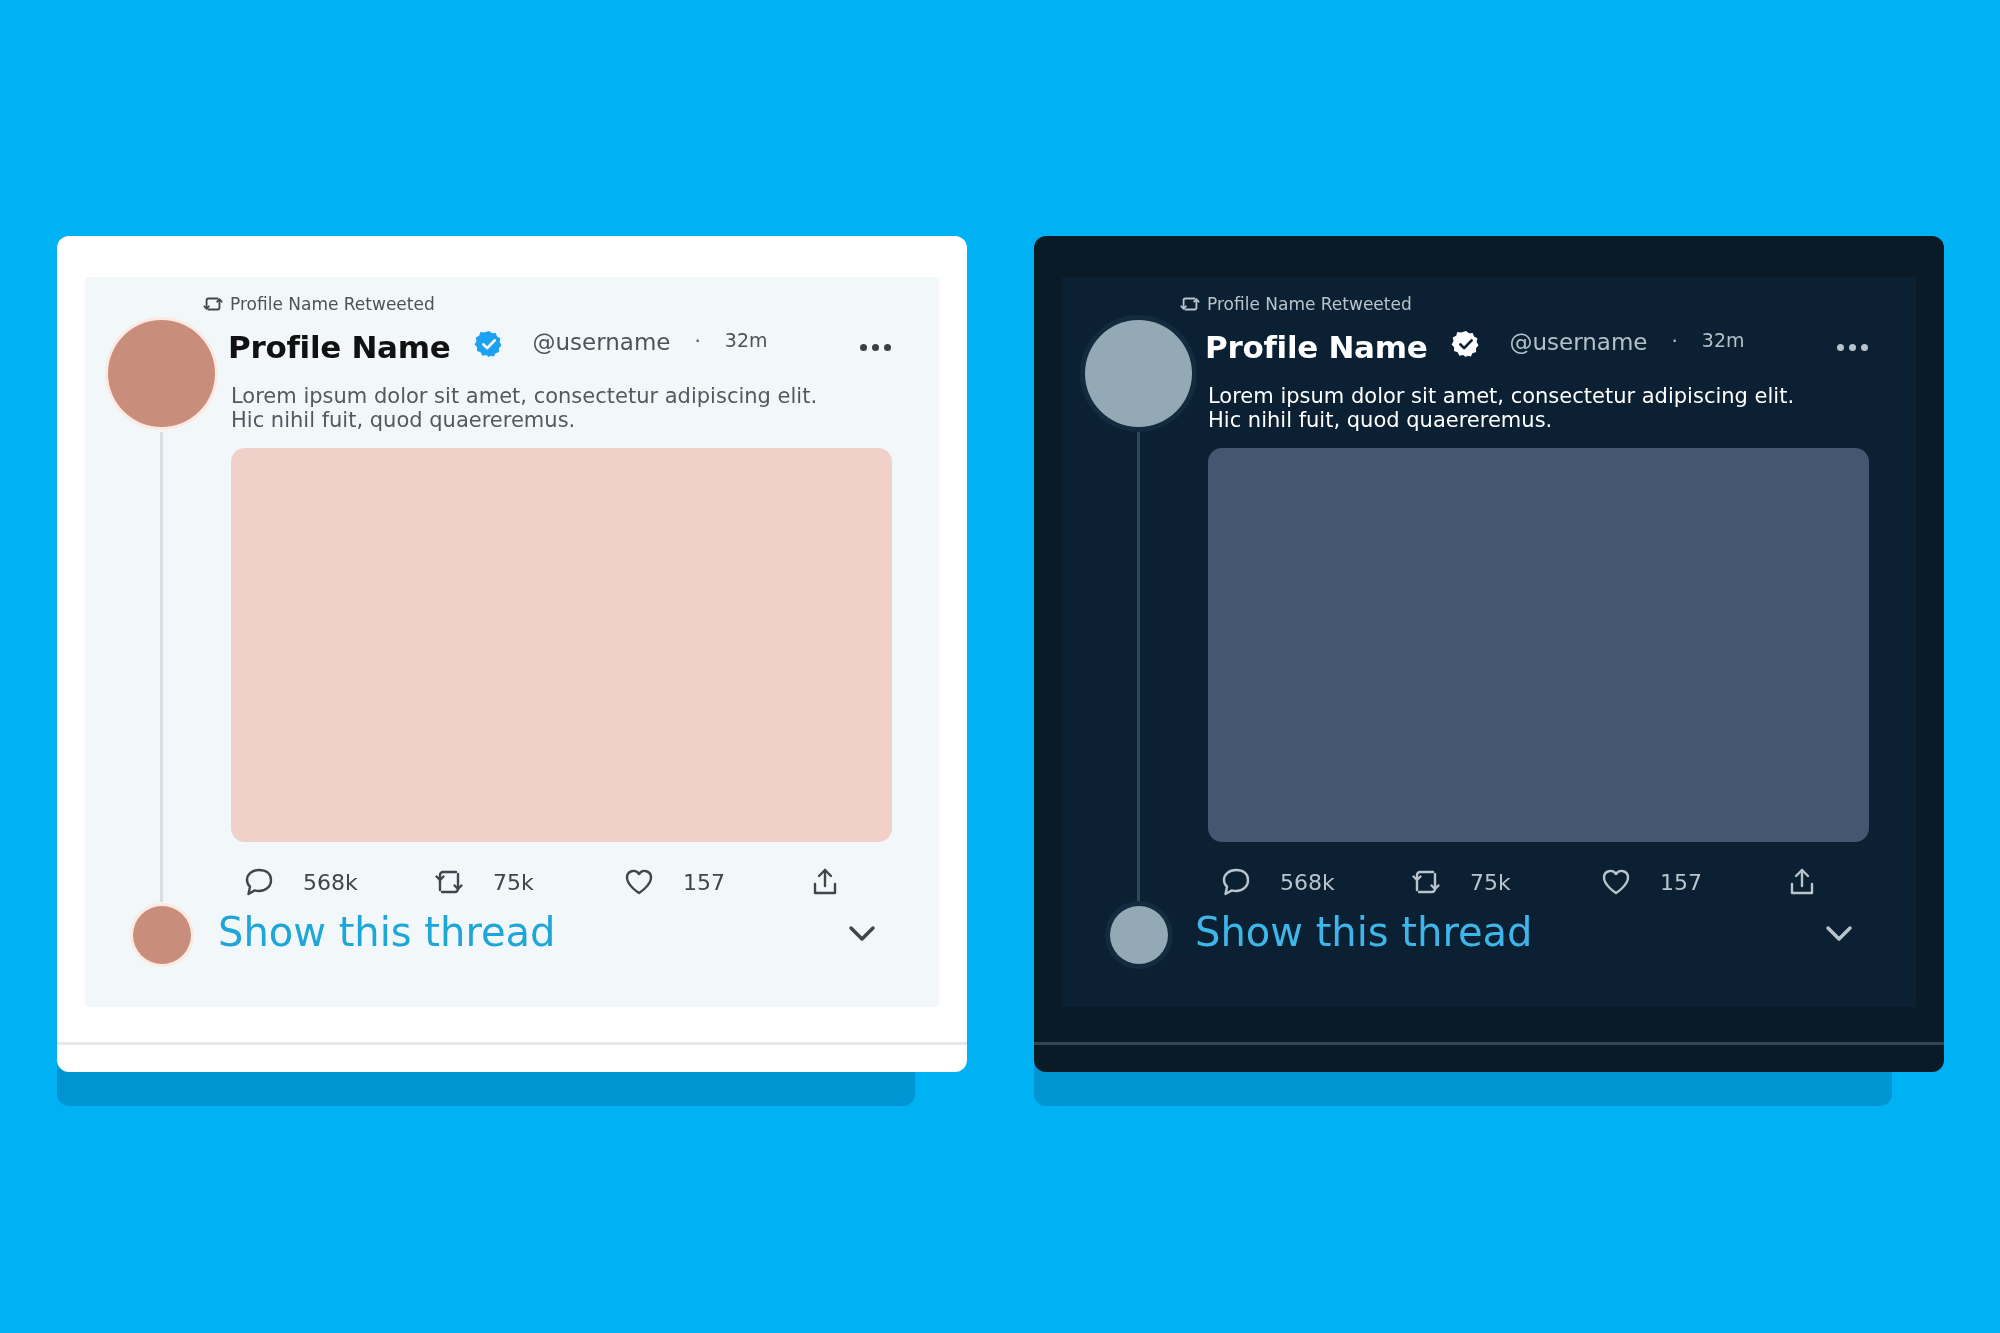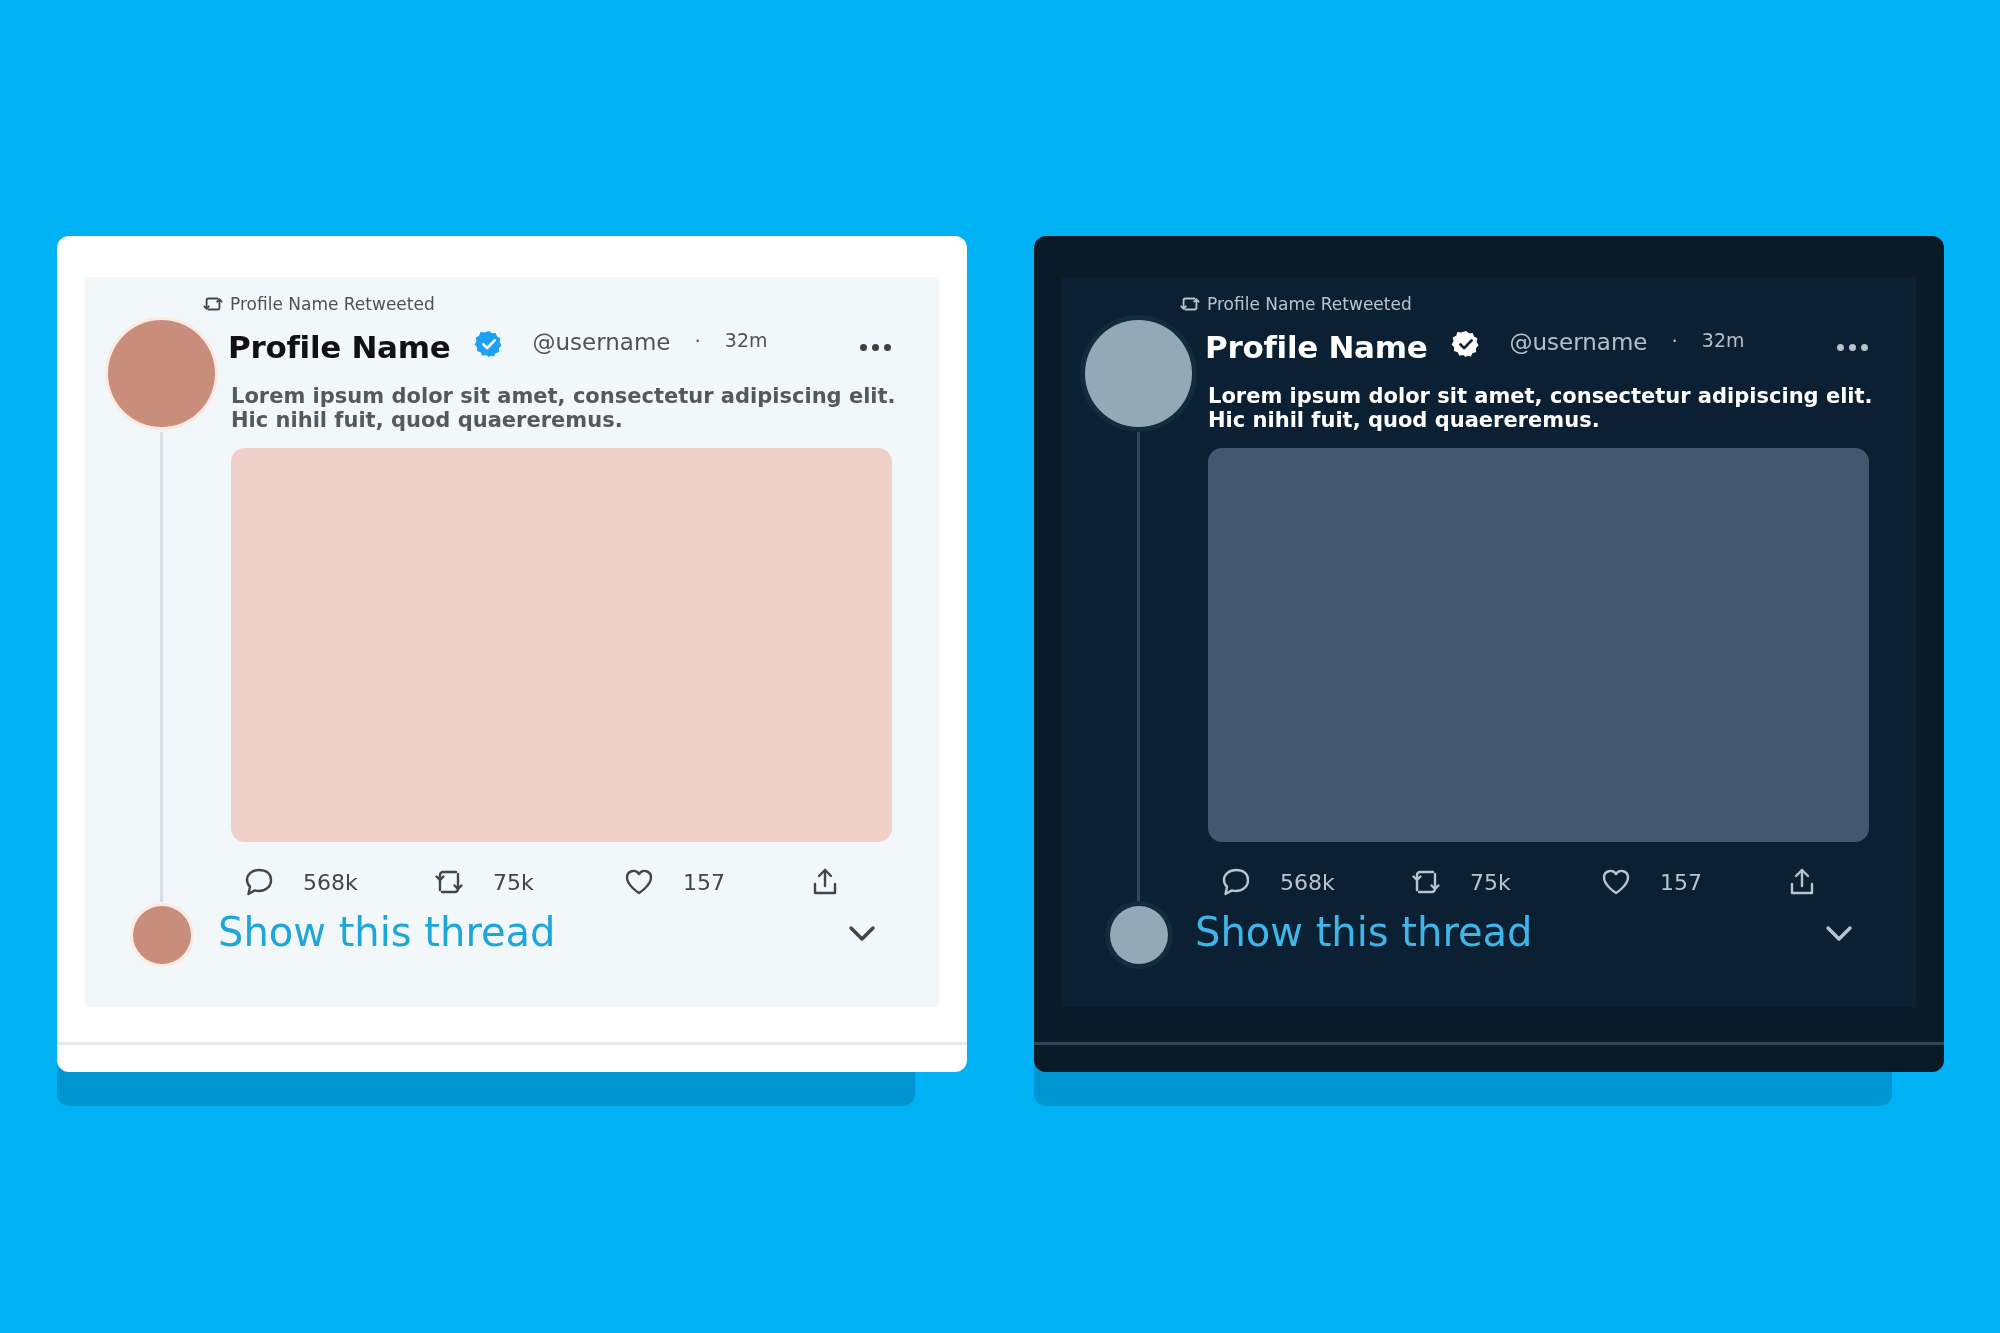--- a/index.html
+++ b/index.html
@@ -83,21 +83,21 @@
   .more-button span { width: 7px; height: 7px; border-radius: 50%; display: block; }
   .light .more-button span { background: #3a4147; }
   .dark .more-button span { background: #b8c2ca; }
 
   .tweet-text {
     position: absolute; left: 146px; top: 107px; width: 680px;
     font-size: 21px; line-height: 24px;
   }
   .light .tweet-text { color: #55595d; }
   .dark .tweet-text { color: #ffffff; }
-  .tweet-text div { white-space: nowrap; font-weight: bold; }
+  .tweet-text div { white-space: nowrap; }
 
   .media {
     position: absolute; left: 146px; top: 171px; width: 661px; height: 394px;
     border-radius: 14px;
   }
   .light .media { background: #f0d0c9; }
   .dark .media { background: #445670; }
 
   .actions {
     position: absolute; left: 158px; top: 589px; width: 660px; height: 32px;

